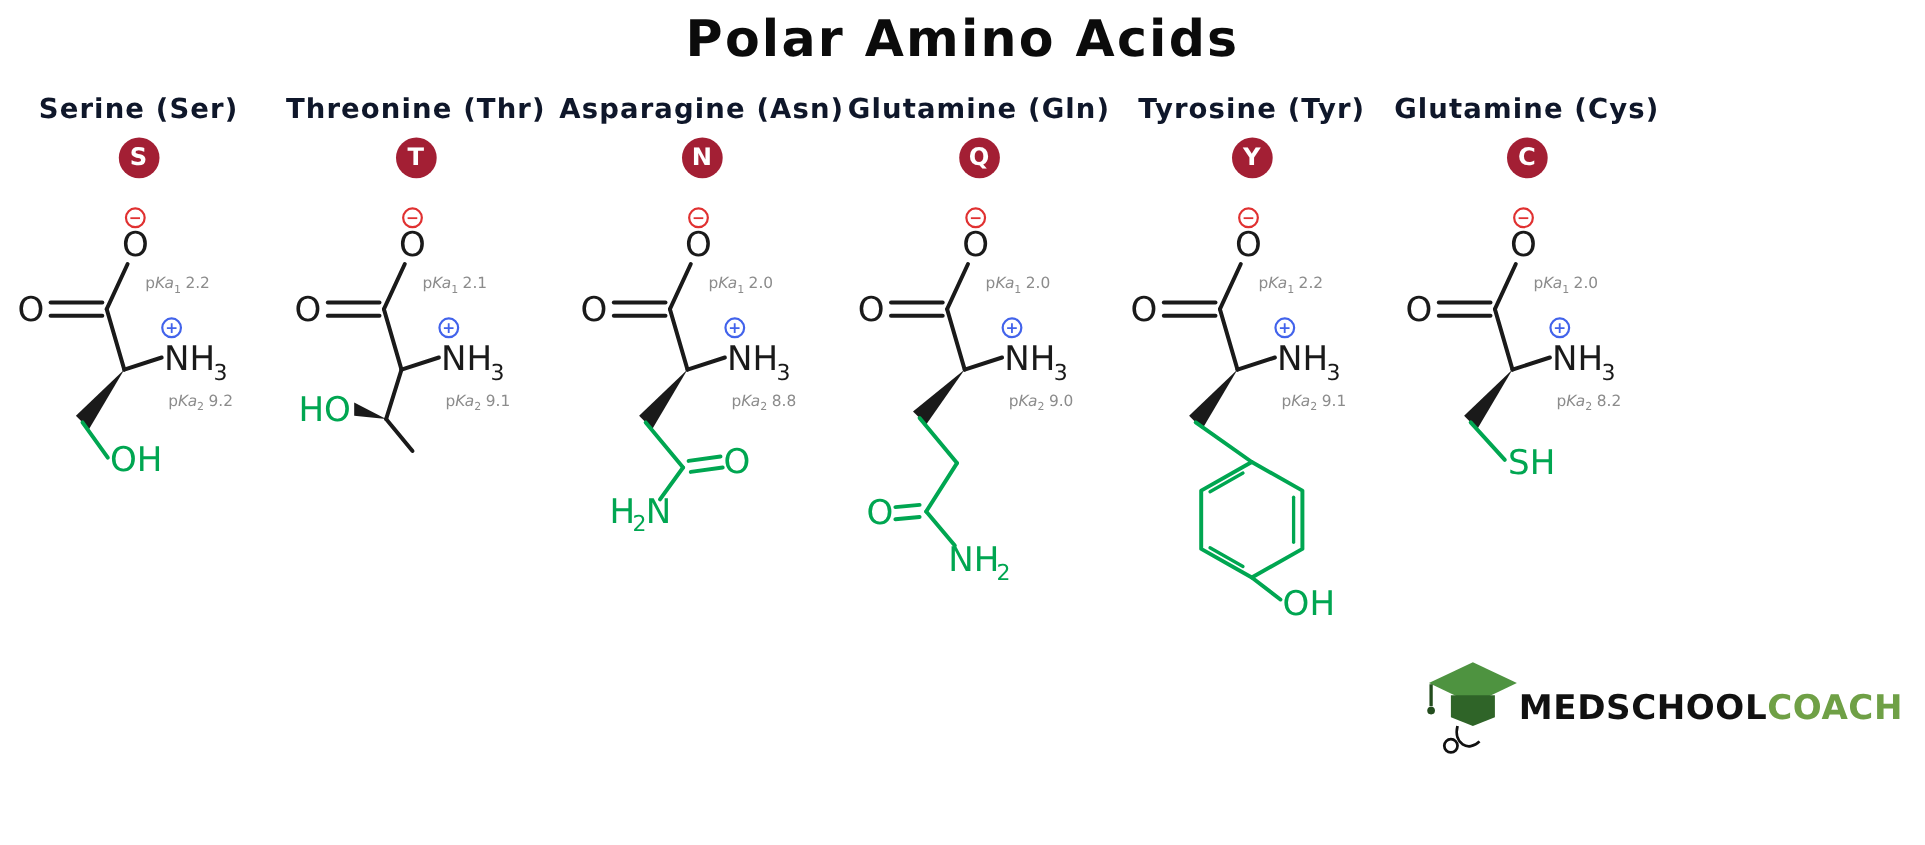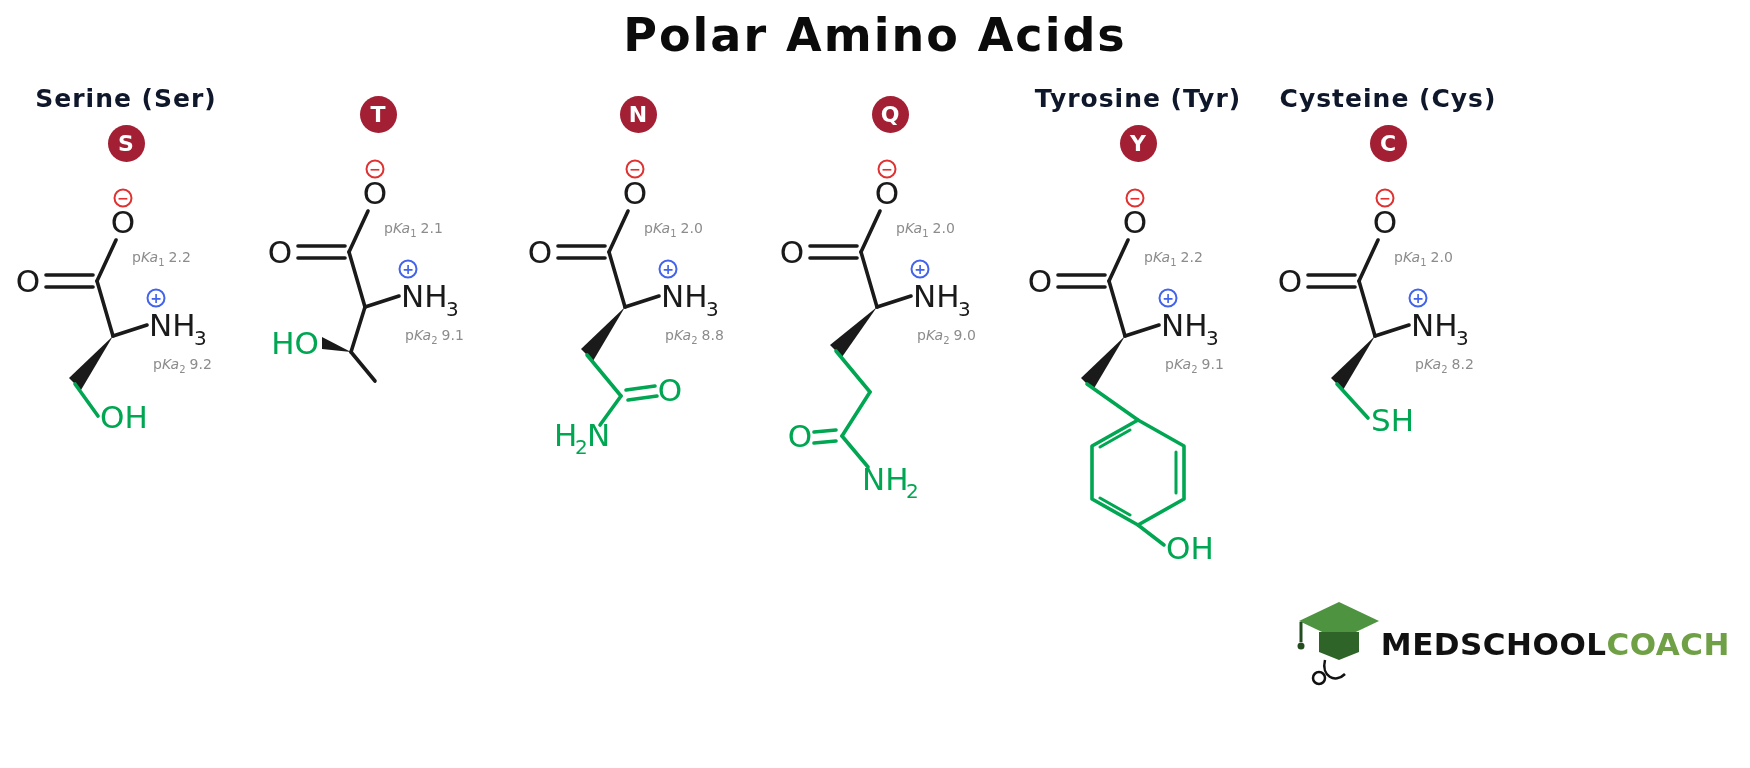--- a/index.html
+++ b/index.html
@@ -76,20 +76,21 @@
       <text x="147" y="191" class="pka"><tspan>p</tspan><tspan font-style="italic">Ka</tspan><tspan dy="4" font-size="10">2</tspan><tspan dy="-4" dx="4">9.2</tspan></text>
       <g>
         <polygon points="107,158 63,200 75,212" class="wedge"></polygon>
         <line x1="69" y1="206" x2="92" y2="238" class="bond-green"></line>
         <text x="94" y="250" class="atom-green">OH</text>
       </g>
     </svg>
   </div>
 
   <div class="acid-col" style="left:252px;">
+    <div class="acid-name">Threonine (Thr)</div>
     <div class="acid-badge">T</div>
     <svg class="structure" width="240" height="430" viewBox="0 0 240 430">
       <g>
         <line x1="40" y1="97" x2="87" y2="97" class="bond"></line>
         <line x1="40" y1="109" x2="87" y2="109" class="bond"></line>
         <line x1="91" y1="103" x2="110" y2="62" class="bond"></line>
         <text x="22" y="114" text-anchor="middle" class="atom">O</text>
         <text x="117" y="55" text-anchor="middle" class="atom">O</text>
         <circle cx="117" cy="20" r="8.5" class="charge-neg"></circle>
         <text x="117" y="25" text-anchor="middle" class="charge-neg-text">−</text>
@@ -107,20 +108,21 @@
       <g>
         <line x1="107" y1="158" x2="93" y2="203" class="bond"></line>
         <polygon points="93,203 64,188 64,200" class="wedge"></polygon>
         <text x="61" y="205" text-anchor="end" class="atom-green">HO</text>
         <line x1="93" y1="203" x2="117" y2="232" class="bond"></line>
       </g>
     </svg>
   </div>
 
   <div class="acid-col" style="left:512px;">
+    <div class="acid-name">Asparagine (Asn)</div>
     <div class="acid-badge">N</div>
     <svg class="structure" width="240" height="430" viewBox="0 0 240 430">
       <g>
         <line x1="40" y1="97" x2="87" y2="97" class="bond"></line>
         <line x1="40" y1="109" x2="87" y2="109" class="bond"></line>
         <line x1="91" y1="103" x2="110" y2="62" class="bond"></line>
         <text x="22" y="114" text-anchor="middle" class="atom">O</text>
         <text x="117" y="55" text-anchor="middle" class="atom">O</text>
         <circle cx="117" cy="20" r="8.5" class="charge-neg"></circle>
         <text x="117" y="25" text-anchor="middle" class="charge-neg-text">−</text>
@@ -143,20 +145,21 @@
         <text x="152" y="252" text-anchor="middle" class="atom-green">O</text>
         <line x1="103" y1="247" x2="82" y2="276" class="bond-green"></line>
         <text x="36" y="297" class="atom-green">H</text>
         <text x="57" y="305" class="atom-sub-green">2</text>
         <text x="69" y="297" class="atom-green">N</text>
       </g>
     </svg>
   </div>
 
   <div class="acid-col" style="left:764px;">
+    <div class="acid-name">Glutamine (Gln)</div>
     <div class="acid-badge">Q</div>
     <svg class="structure" width="240" height="430" viewBox="0 0 240 430">
       <g>
         <line x1="40" y1="97" x2="87" y2="97" class="bond"></line>
         <line x1="40" y1="109" x2="87" y2="109" class="bond"></line>
         <line x1="91" y1="103" x2="110" y2="62" class="bond"></line>
         <text x="22" y="114" text-anchor="middle" class="atom">O</text>
         <text x="117" y="55" text-anchor="middle" class="atom">O</text>
         <circle cx="117" cy="20" r="8.5" class="charge-neg"></circle>
         <text x="117" y="25" text-anchor="middle" class="charge-neg-text">−</text>
@@ -215,21 +218,21 @@
         <line x1="158" y1="274" x2="158" y2="315" class="bond-green-thin"></line>
         <line x1="112" y1="337" x2="82" y2="320" class="bond-green-thin"></line>
         <line x1="82" y1="269" x2="112" y2="252" class="bond-green-thin"></line>
         <line x1="120" y1="347" x2="146" y2="367" class="bond-green"></line>
         <text x="148" y="381" class="atom-green">OH</text>
       </g>
     </svg>
   </div>
 
   <div class="acid-col" style="left:1262px;">
-    <div class="acid-name">Cysteine (Cys)</div>
+    <div class="acid-name">Glutamine (Cys)</div>
     <div class="acid-badge">C</div>
     <svg class="structure" width="240" height="430" viewBox="0 0 240 430">
       <g>
         <line x1="40" y1="97" x2="87" y2="97" class="bond"></line>
         <line x1="40" y1="109" x2="87" y2="109" class="bond"></line>
         <line x1="91" y1="103" x2="110" y2="62" class="bond"></line>
         <text x="22" y="114" text-anchor="middle" class="atom">O</text>
         <text x="117" y="55" text-anchor="middle" class="atom">O</text>
         <circle cx="117" cy="20" r="8.5" class="charge-neg"></circle>
         <text x="117" y="25" text-anchor="middle" class="charge-neg-text">−</text>

